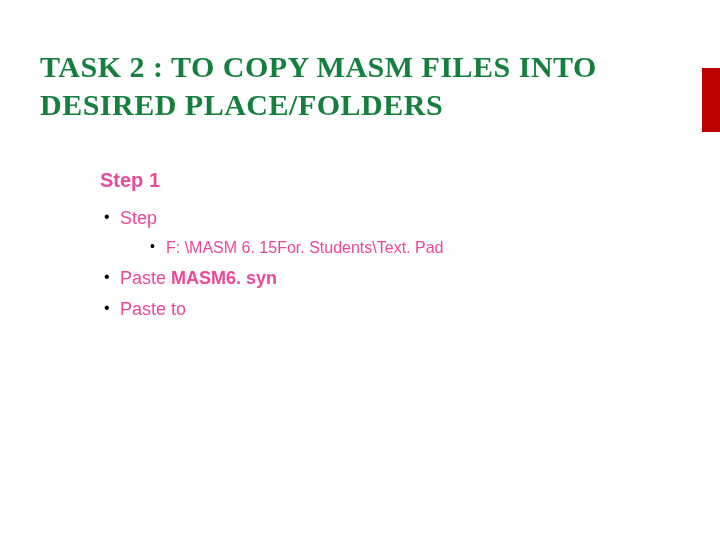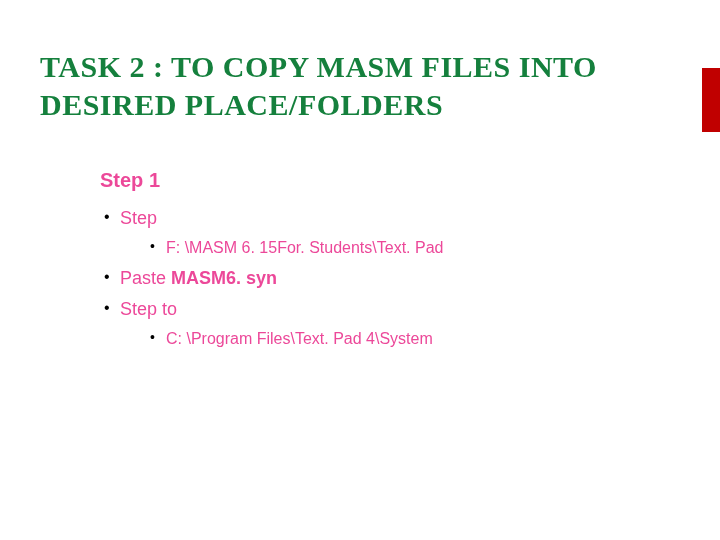--- a/index.html
+++ b/index.html
@@ -98,22 +98,19 @@
         <ul class="lvl2">
           <li>F: \MASM 6. 15For. Students\Text. Pad</li>
         </ul>
       </li>
 
       <li>
         <span>Paste </span><span class="bold">MASM6. syn</span>
       </li>
 
       <li>
-        <span>Step to</span>
-        <ul class="lvl2">
-          <li>C: \Program Files\Text. Pad 4\System</li>
-        </ul>
+        <span>Paste to</span>
       </li>
 
     </ul>
 
   </div>
 </div>
 
 </body></html>

